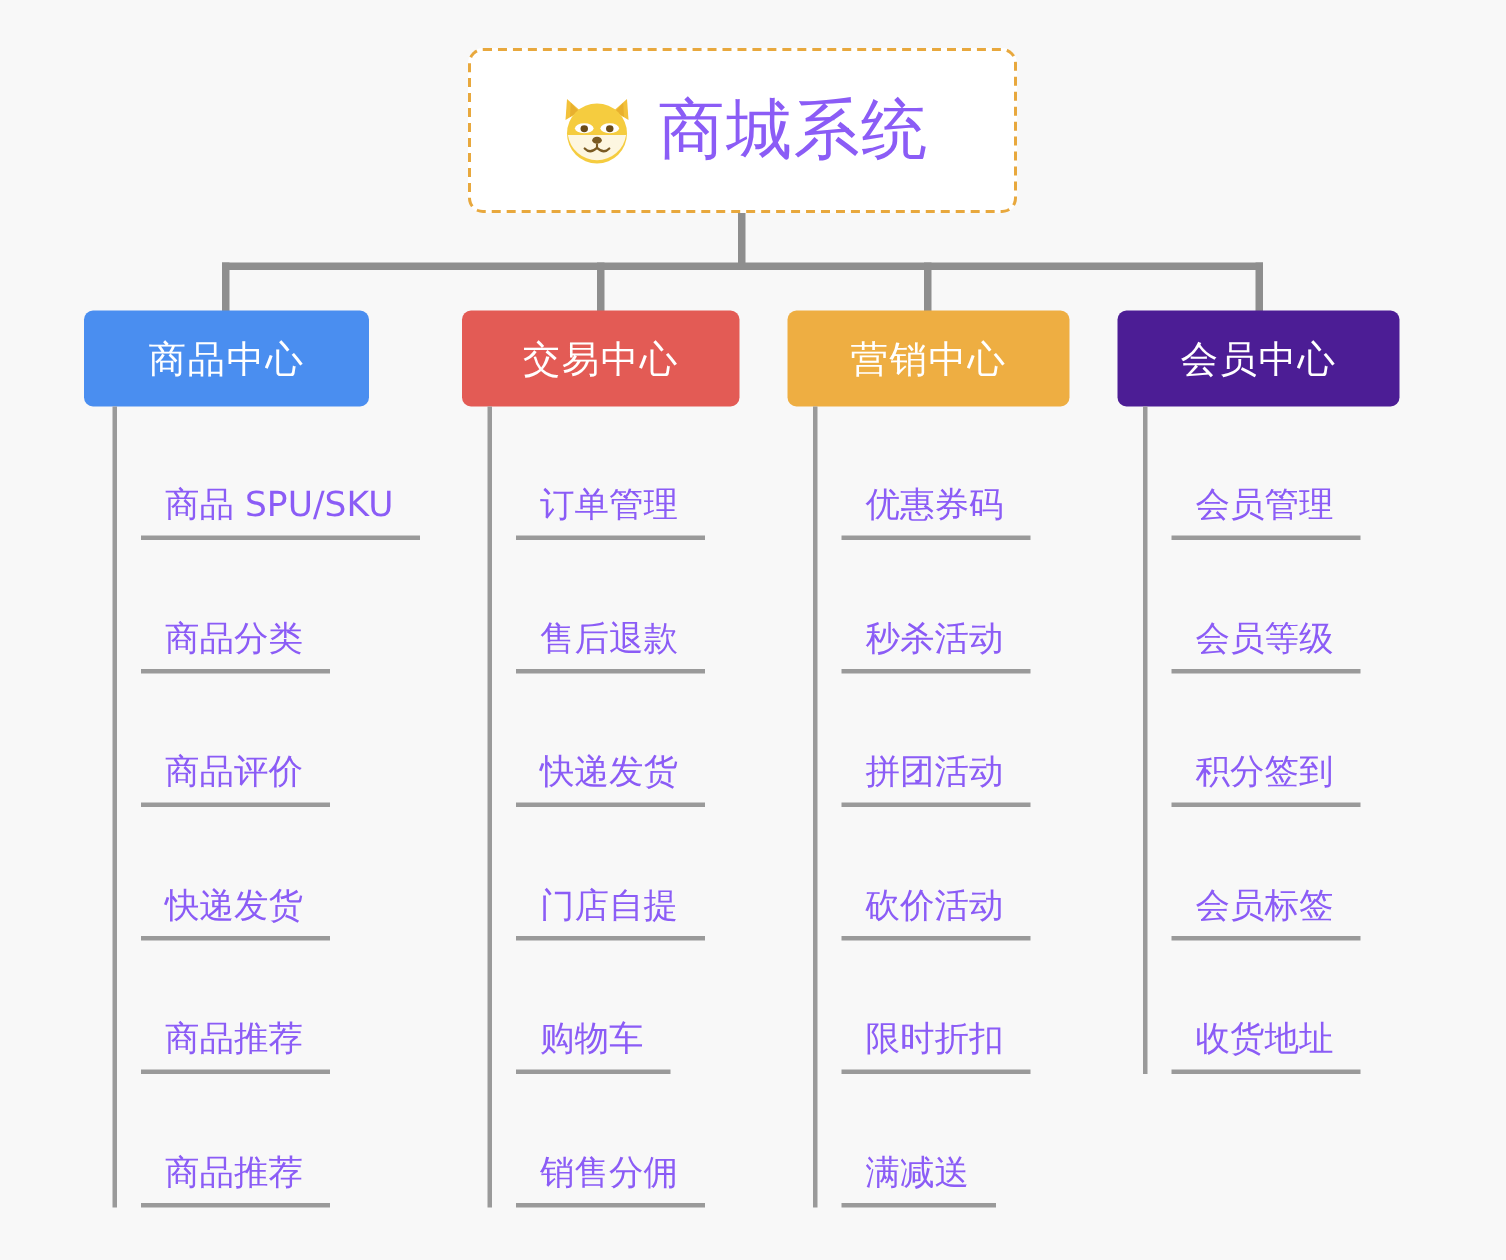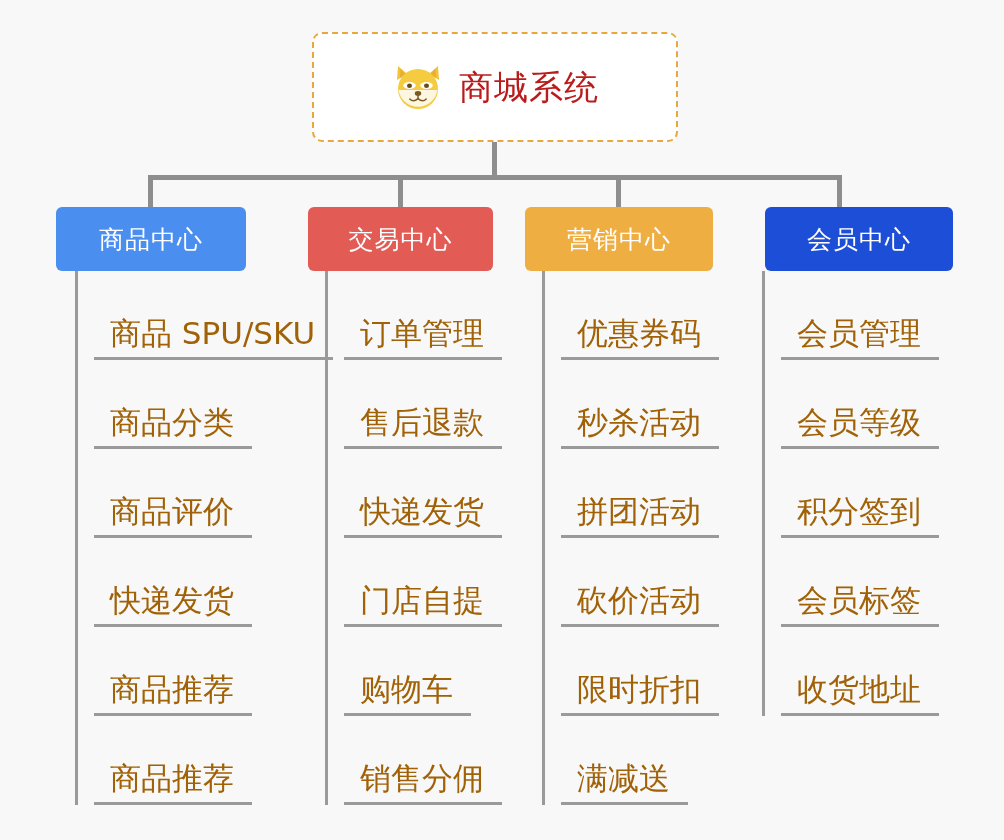--- a/index.html
+++ b/index.html
@@ -37,23 +37,23 @@
     justify-content: center;
     gap: 14px;
   }
   .root-emoji {
     width: 54px;
     height: 54px;
     flex: 0 0 54px;
     position: relative;
   }
   .root-title {
-    font-size: 34px;
+    font-size: 44px;
     line-height: 1;
-    color: #b91c1c;
+    color: #8b5cf6;
     letter-spacing: 1px;
     white-space: nowrap;
   }
 
   
   .conn {
     position: absolute;
     background: #8e8e8e;
   }
   .conn-stem {
@@ -98,21 +98,21 @@
     align-items: center;
     justify-content: center;
     color: #ffffff;
     font-size: 25px;
     letter-spacing: 1px;
     white-space: nowrap;
   }
   .cat-header.blue   { background: #4a8ef0; }
   .cat-header.red    { background: #e35b55; }
   .cat-header.orange { background: #eeae42; }
-  .cat-header.green  { background: #1d4ed8; margin-left: 20px; }
+  .cat-header.green  { background: #4c1d95; }
 
   
   .leaf-list {
     position: relative;
     margin-top: 0;
     padding-left: 16px;
     border-left: 3px solid #9a9a9a;
     margin-left: 19px;
   }
   .column.c2 .leaf-list { margin-left: 17px; }
@@ -120,22 +120,22 @@
   .column.c4 .leaf-list { margin-left: 17px; text-align: center; }
 
   .leaf-item {
     height: 89px;
     display: flex;
     align-items: flex-end;
     box-sizing: border-box;
   }
   .leaf-text {
     display: inline-block;
-    font-size: 31px;
-    color: #a16207;
+    font-size: 23px;
+    color: #8b5cf6;
     line-height: 1.1;
     padding: 0 18px 7px 16px;
     border-bottom: 3px solid #9a9a9a;
     white-space: nowrap;
   }
 </style>
 </head>
 <body>
 
 <div id="mindmap">

